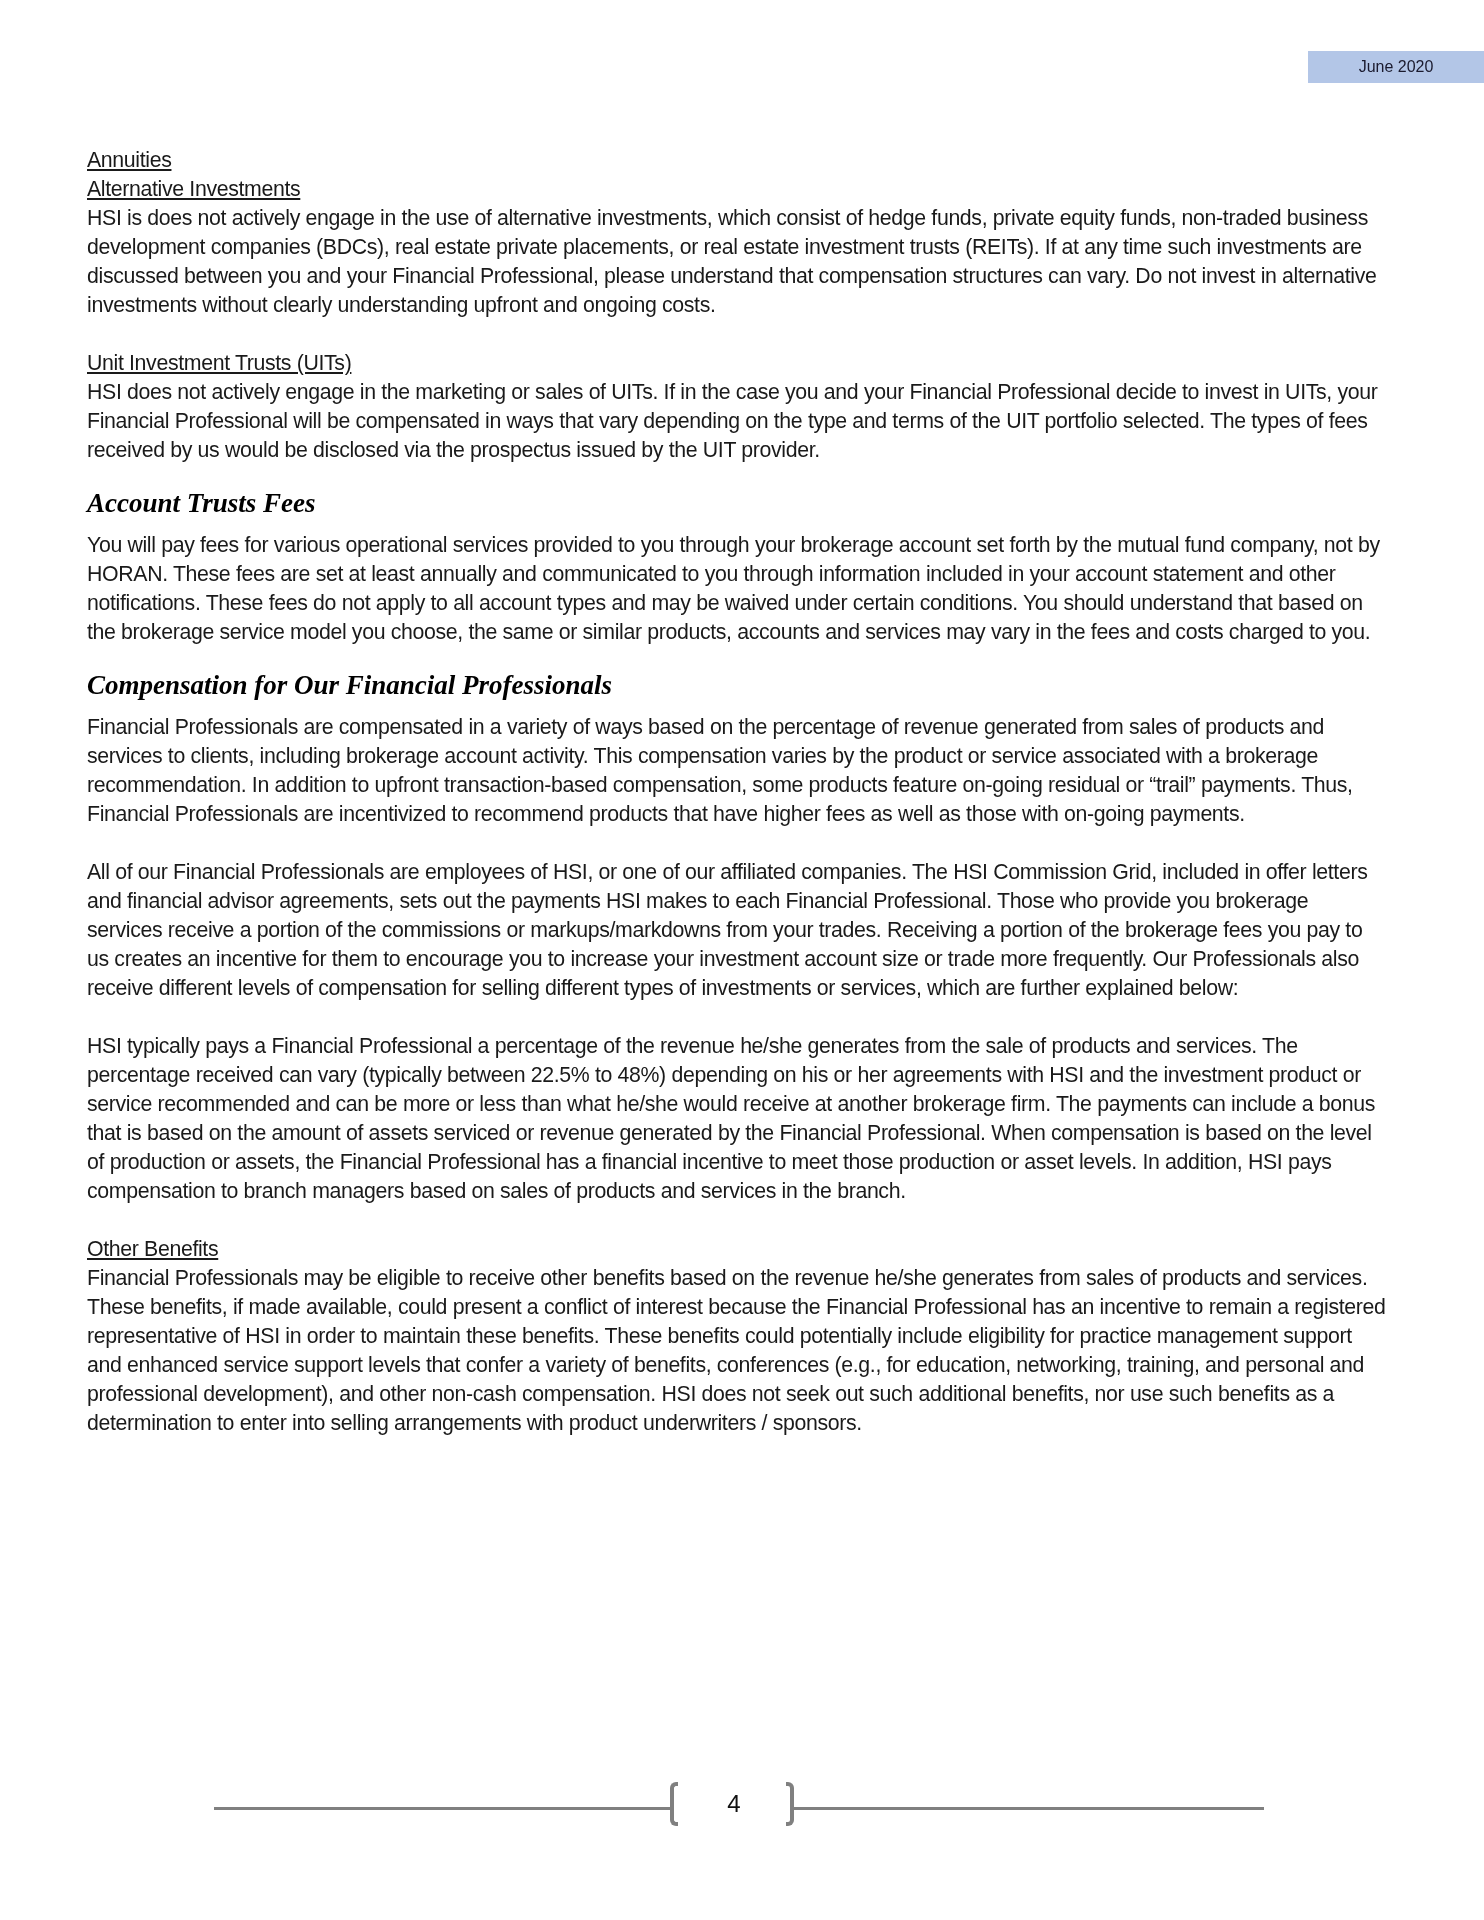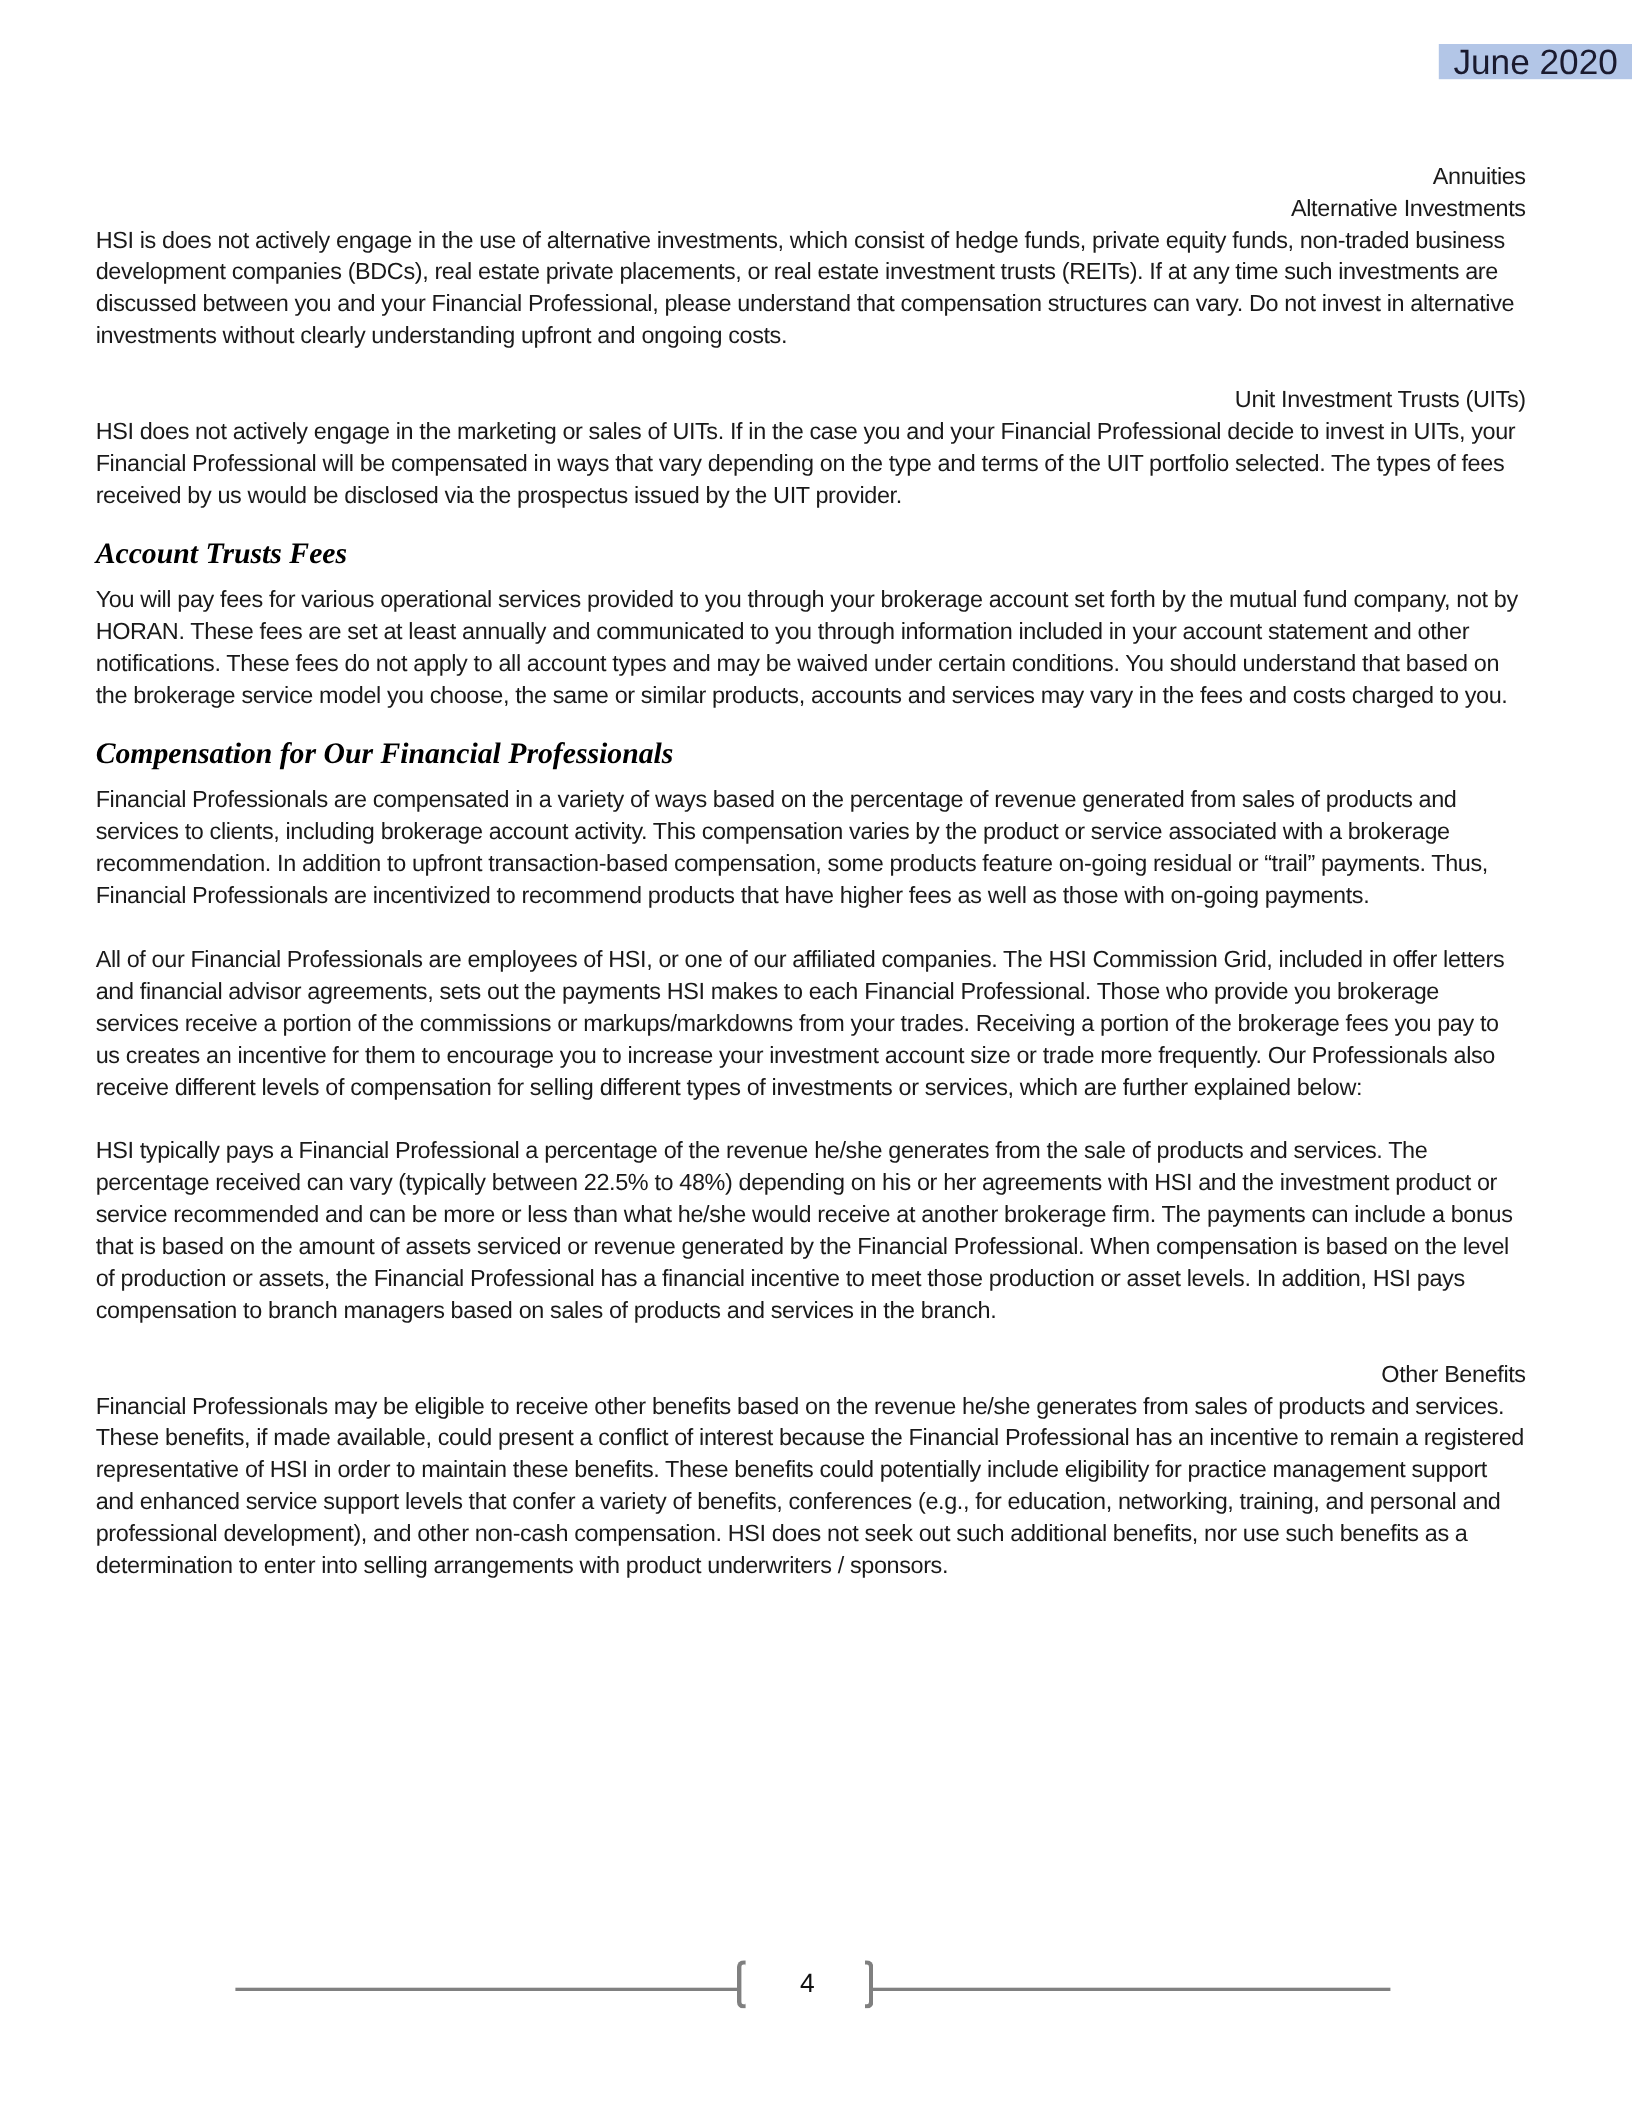--- a/index.html
+++ b/index.html
@@ -1,28 +1,28 @@
 <!DOCTYPE html>
 <html><head>
 <meta charset="utf-8">
 <style>
   html, body { margin: 0; padding: 0; background: #ffffff; }
   body { width: 1484px; height: 1920px; position: relative; overflow: hidden; }
   .date-badge {
-    position: absolute; top: 40px; left: 1308px; width: 176px; height: 32px;
+    position: absolute; top: 51px; left: 1308px; width: 176px; height: 32px;
     background: #b3c6e7; color: #1a1a2e;
-    font-family: "Liberation Sans", sans-serif; font-size: 32px; line-height: 32px;
+    font-family: "Liberation Sans", sans-serif; font-size: 16px; line-height: 32px;
     text-align: center;
   }
   .content {
     position: absolute; top: 146px; left: 87px; width: 1300px;
     font-family: "Liberation Sans", sans-serif; font-size: 21.3px; line-height: 29px;
     color: #1a1a1a; letter-spacing: -0.35px;
   }
-  .subhead { margin: 0; text-align: right; }
+  .subhead { text-decoration: underline; margin: 0; }
   .para { margin: 0 0 29px 0; }
   .heading {
     font-family: "Liberation Serif", serif; font-style: italic; font-weight: bold;
     font-size: 27px; line-height: 32px; margin: 6px 0 0 0; color: #000;
     letter-spacing: 0;
   }
   .heading + .para { margin-top: 12px; }
   .footer {
     position: absolute; top: 1778px; left: 214px; width: 1050px; height: 60px;
   }

